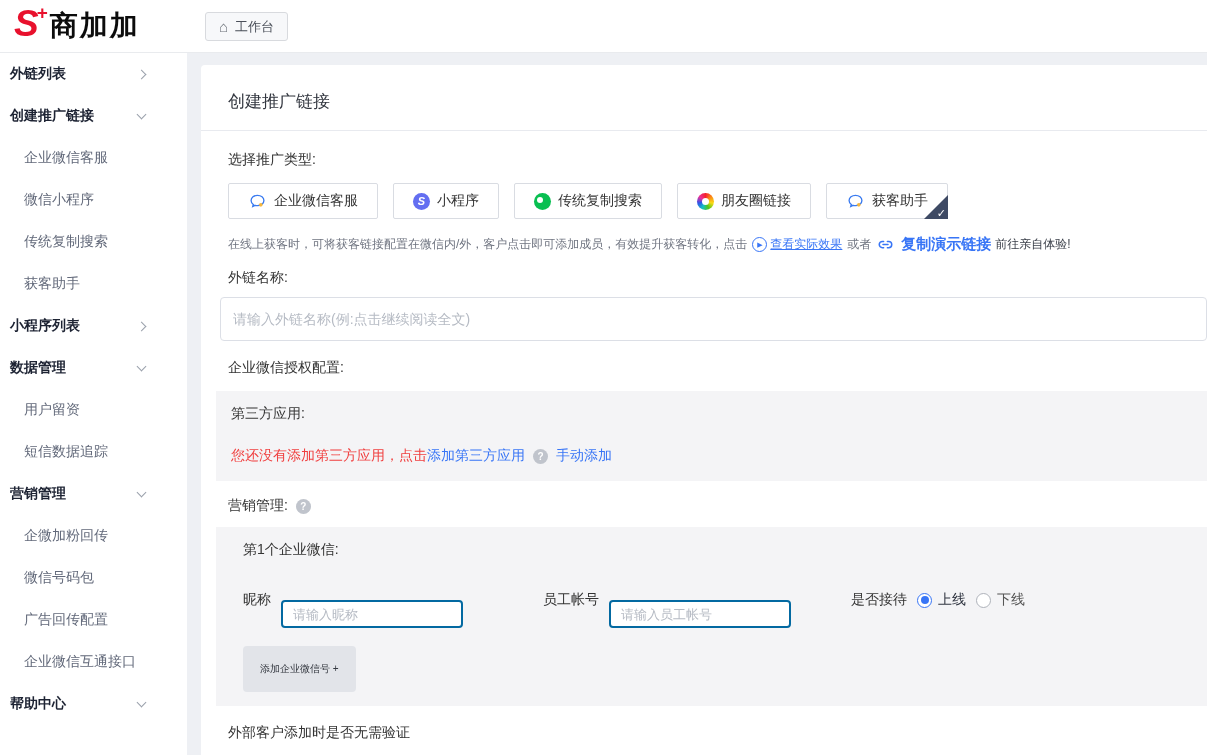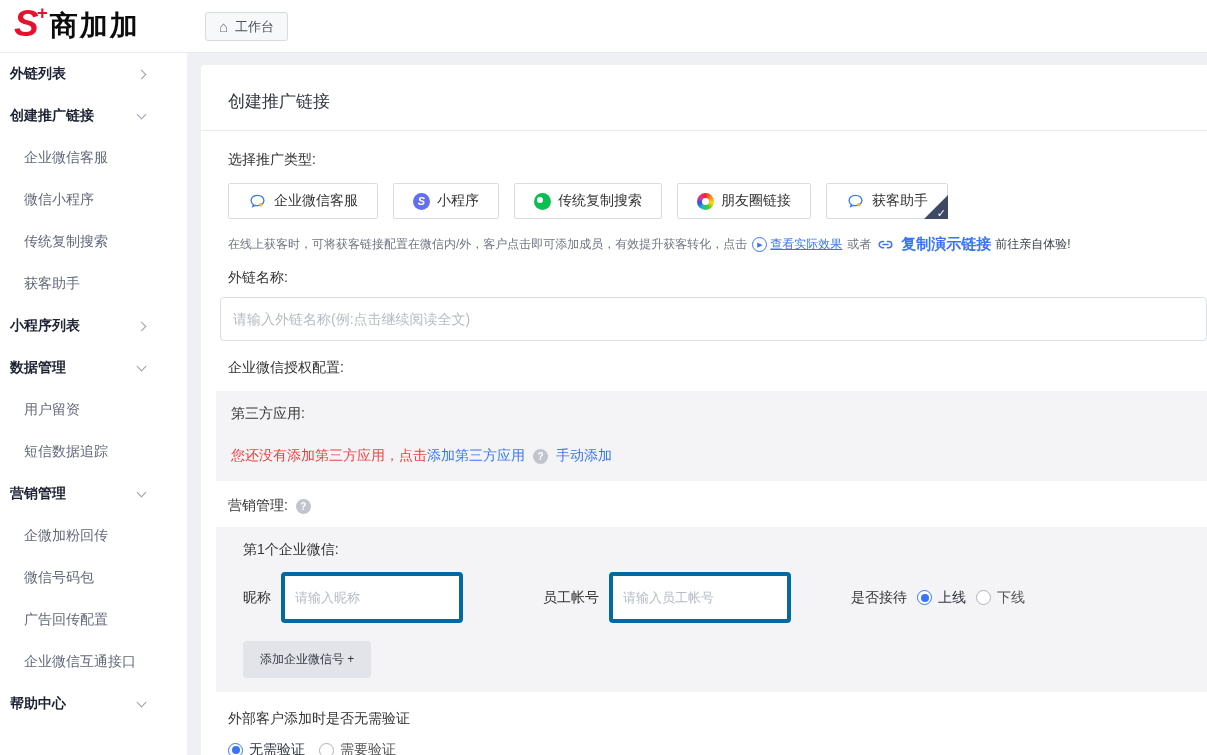--- a/index.html
+++ b/index.html
@@ -82,25 +82,25 @@
   .blue-link { color:#3875f6; cursor:pointer; text-decoration:none; }
   .q-ic { width:15px; height:15px; border-radius:50%; background:#c0c4cc; color:#fff;
     font-size:10px; font-weight:700; display:inline-flex; align-items:center; justify-content:center;
     margin:0 8px; cursor:pointer; flex:none; }
   .wecom-lbl { display:flex; align-items:center; margin:16px 0 0 12px; font-size:14px; color:#333; }
 
   .panel2 { background:#f4f4f6; margin-top:12px; padding:14px 15px 14px; }
   .p2-inner { margin-left:12px; }
   .form-row { display:flex; align-items:center; margin-top:13px; }
   .f-lbl { font-size:14px; color:#333; margin-right:10px; }
-  .sm-input { width:182px; height:51px; border:4px solid #0369a1; border-radius:4px;
-    padding:0 10px; font-size:13px; color:#333; outline:none; background:#fff; }
+  .sm-input { width:182px; height:28px; border:2px solid #0369a1; border-radius:4px;
+    padding:0 10px; font-size:13px; color:#333; outline:none; background:#fff;margin-top:28px; }
   .gap80 { margin-left:80px; } .gap60 { margin-left:60px; }
-  .add-btn { display:inline-block; margin:18px 0 0 0; padding:10px 17px; background:#e2e4e9;
-    border:none; border-radius:4px; font-size:12px; color:#33373f; cursor:pointer;
+  .add-btn { display:inline-block; margin:18px 0 0 0; padding:16px 17px; background:#e2e4e9;
+    border:none; border-radius:4px; font-size:10px; color:#33373f; cursor:pointer;
     font-family:inherit; }
 
   
   .radio { display:inline-flex; align-items:center; gap:6px; cursor:pointer; font-size:14px; }
   .rb { width:15px; height:15px; border-radius:50%; border:1.5px solid #aeb2ba; background:#fff;
     position:relative; flex:none; }
   .rb.on { border-color:#3875f6; }
   .rb.on::after { content:""; position:absolute; inset:2.5px; border-radius:50%; background:#3875f6; }
   .radio .rl { color:#555; }
   .radio.sel .rl { color:#2f3440; }

